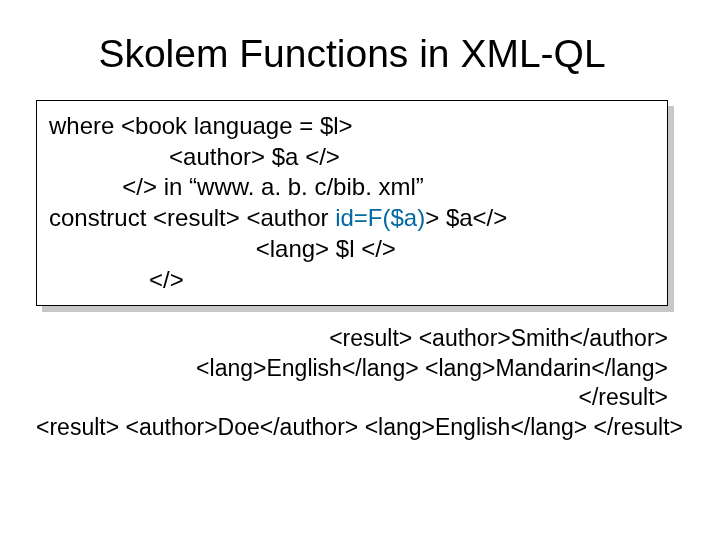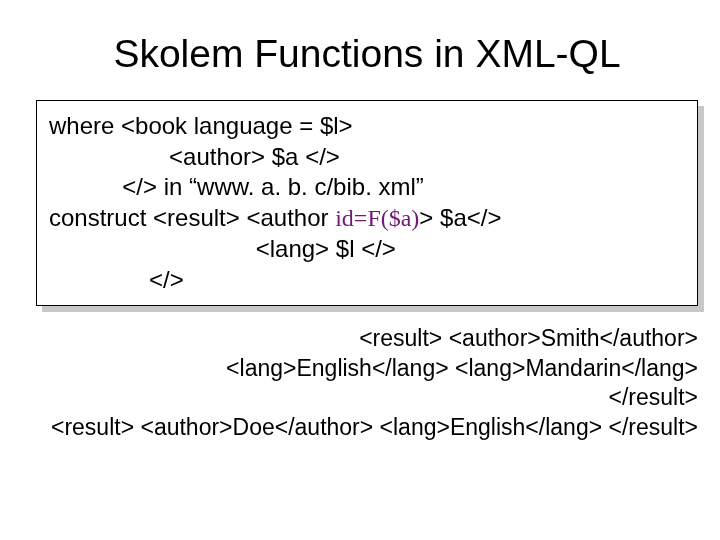--- a/index.html
+++ b/index.html
@@ -9,21 +9,21 @@
     height: 540px;
     background: #ffffff;
     font-family: Arial, Helvetica, sans-serif;
     color: #000000;
     overflow: hidden;
   }
   .slide {
     box-sizing: border-box;
     width: 720px;
     height: 540px;
-    padding: 24px 16px 20px 30px;
+    padding: 24px 46px 20px 30px;
   }
   .title {
     font-size: 39px;
     text-align: center;
     margin: 8px 0 24px 0;
     font-weight: normal;
   }
   .code-box-wrap {
     position: relative;
     margin: 0 6px 18px 6px;
@@ -45,21 +45,21 @@
     line-height: 1.28;
     white-space: pre;
   }
   .output {
     margin: 0 6px;
     font-size: 23px;
     line-height: 1.28;
     white-space: pre;
     text-align: right;
   }
-  .red { color: #701a75; font-family: Liberation Serif, serif; }
+  .red { color: #0369a1; }
 </style>
 </head>
 <body>
 
 <div class="slide">
   <div class="title">Skolem Functions in XML-QL</div>
 
   <div class="code-box-wrap">
     <div class="code-shadow"></div>
     <div class="code-box"><span>where &lt;book language = $l&gt;</span>

